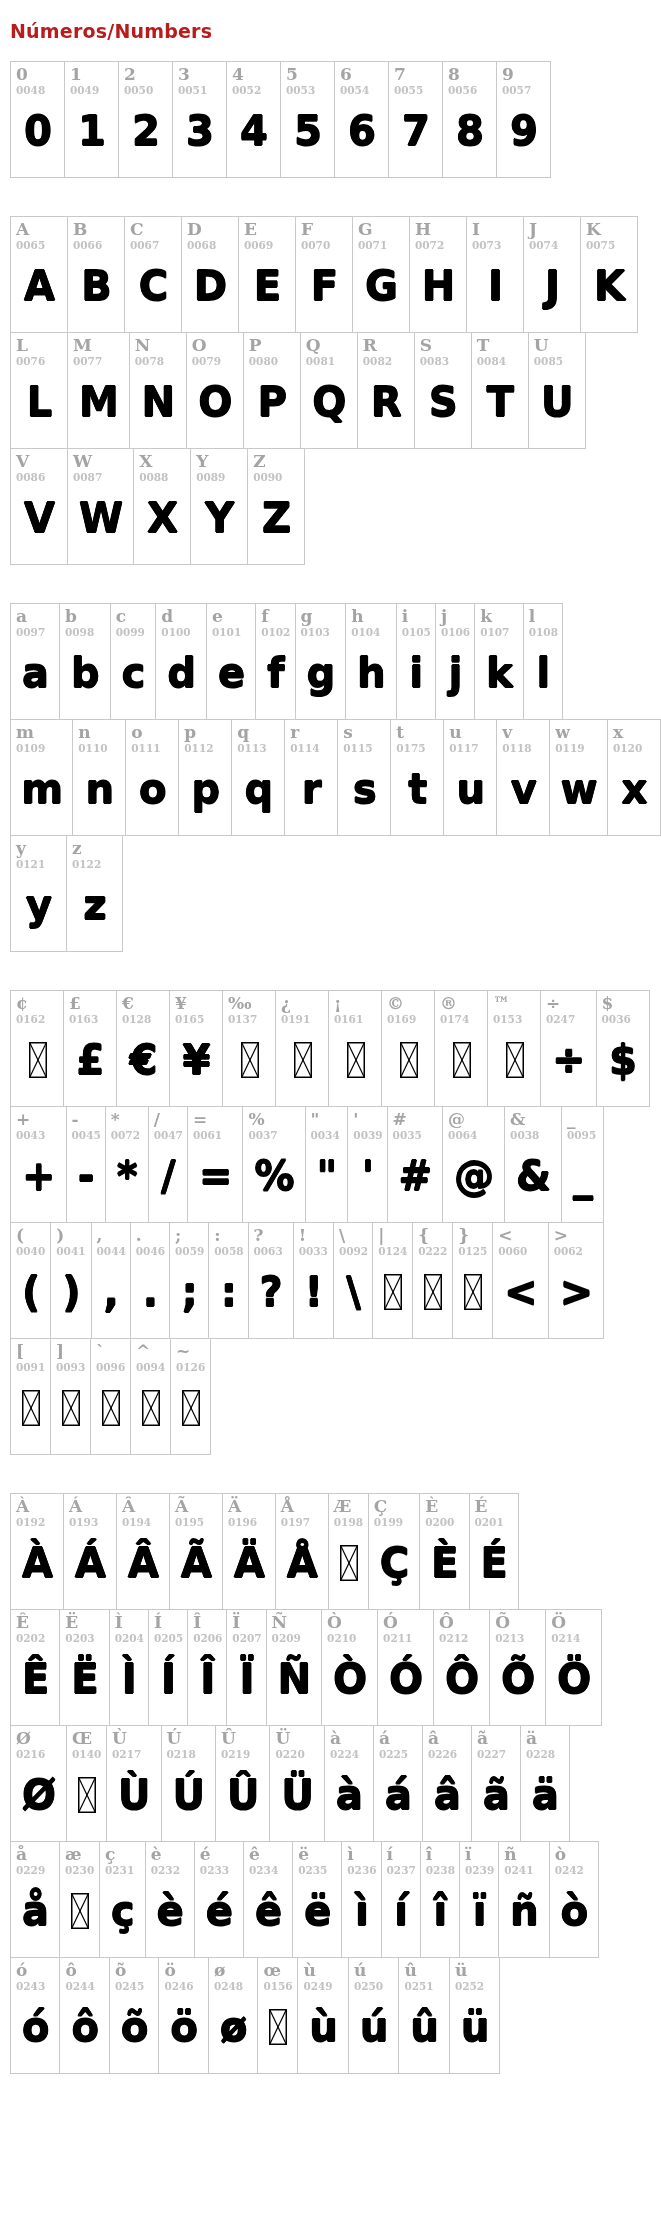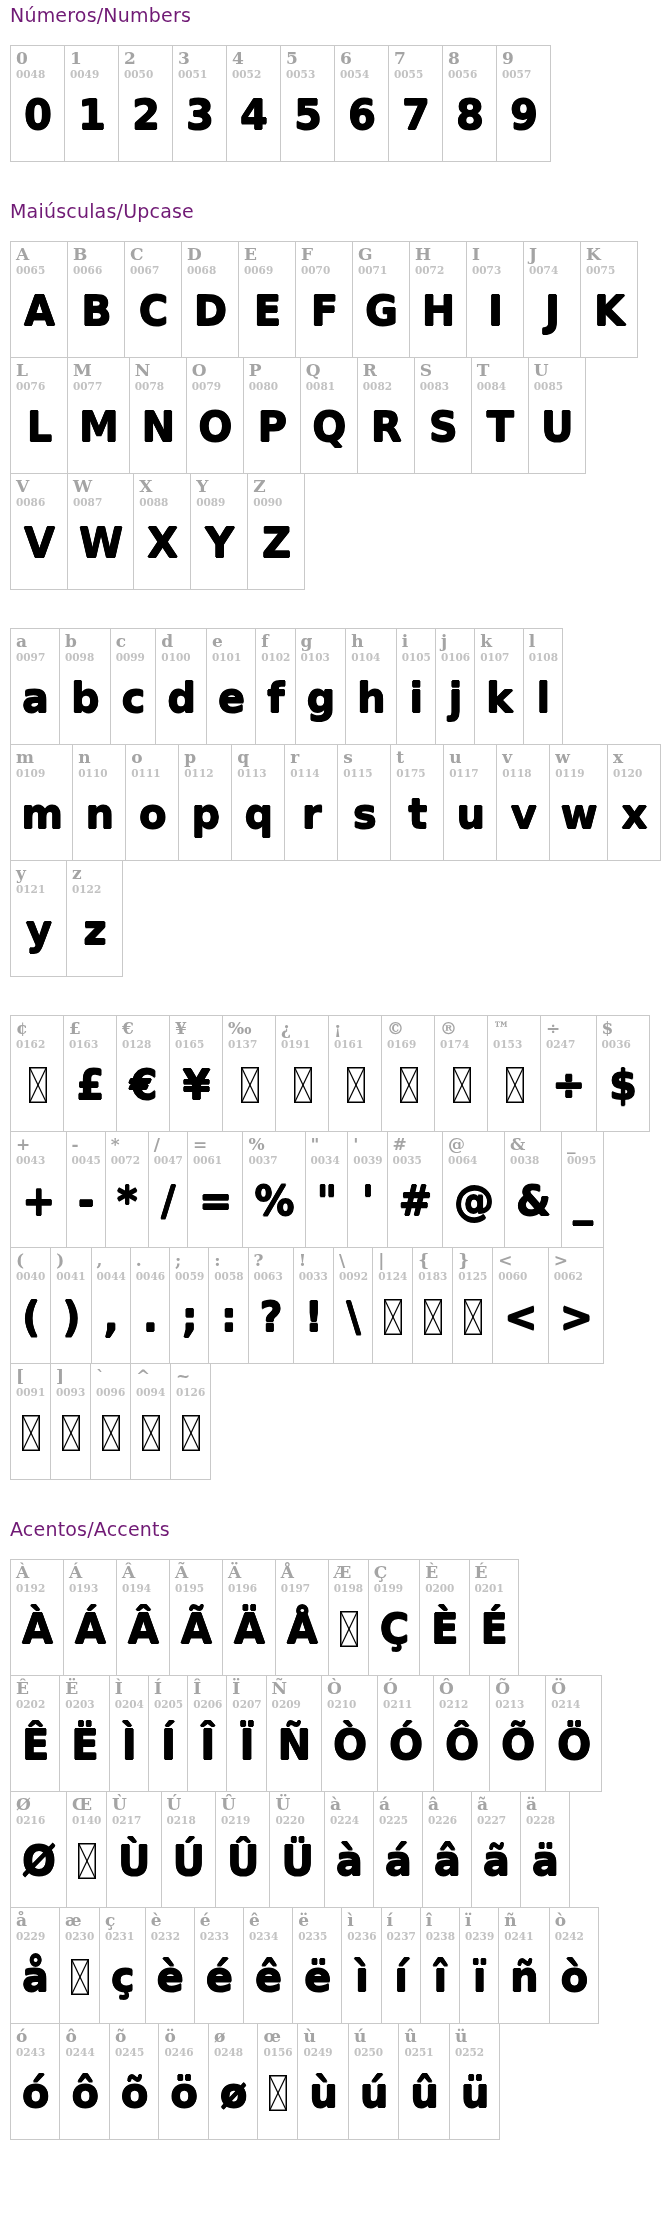--- a/index.html
+++ b/index.html
@@ -7,23 +7,23 @@
     width:661px;
     box-sizing:border-box;
     padding:4px 0 6px 10px;
     font-family:"DejaVu Sans",sans-serif;
   }
   .section{margin-bottom:38px;}
   .section:last-child{margin-bottom:0;}
   .section-title{
     font-family:"DejaVu Sans",sans-serif;
     font-size:19px;
-    font-weight:400;
-    color:#701a75;
-    margin:0 0 19px 0;
+    font-weight:700;
+    color:#b91c1c;
+    margin:16px 0 19px 0;
     letter-spacing:0.2px;
   }
   .grid-row{display:flex;align-items:flex-start;}
   .grid-row + .grid-row{margin-top:-1px;}
   .cell{
     box-sizing:border-box;
     border:1px solid #c9c9c9;
     background:#ffffff;
     height:117px;
     display:flex;
@@ -125,21 +125,20 @@
           <div class="glyph">8</div>
         </div>
         <div class="cell">
           <div class="char">9</div>
           <div class="code">0057</div>
           <div class="glyph">9</div>
         </div>
       </div>
     </section>
     <section class="section s1">
-      <h2 class="section-title">Maiúsculas/Upcase</h2>
       <div class="grid-row r0">
         <div class="cell">
           <div class="char">A</div>
           <div class="code">0065</div>
           <div class="glyph">A</div>
         </div>
         <div class="cell">
           <div class="char">B</div>
           <div class="code">0066</div>
           <div class="glyph">B</div>
@@ -611,21 +610,21 @@
           <div class="char">|</div>
           <div class="code">0124</div>
           <div class="glyph"><svg class="xbox" width="18" height="36" viewBox="0 0 18 36">
               <rect x="0.75" y="0.75" width="16.5" height="34.5" fill="none" stroke="#000" stroke-width="1.5"></rect>
               <line x1="0.75" y1="0.75" x2="17.25" y2="35.25" stroke="#000" stroke-width="1.2"></line>
               <line x1="17.25" y1="0.75" x2="0.75" y2="35.25" stroke="#000" stroke-width="1.2"></line>
             </svg></div>
         </div>
         <div class="cell">
           <div class="char">{</div>
-          <div class="code">0183</div>
+          <div class="code">0222</div>
           <div class="glyph"><svg class="xbox" width="18" height="36" viewBox="0 0 18 36">
               <rect x="0.75" y="0.75" width="16.5" height="34.5" fill="none" stroke="#000" stroke-width="1.5"></rect>
               <line x1="0.75" y1="0.75" x2="17.25" y2="35.25" stroke="#000" stroke-width="1.2"></line>
               <line x1="17.25" y1="0.75" x2="0.75" y2="35.25" stroke="#000" stroke-width="1.2"></line>
             </svg></div>
         </div>
         <div class="cell">
           <div class="char">}</div>
           <div class="code">0125</div>
           <div class="glyph"><svg class="xbox" width="18" height="36" viewBox="0 0 18 36">
@@ -687,21 +686,20 @@
           <div class="code">0126</div>
           <div class="glyph"><svg class="xbox" width="18" height="36" viewBox="0 0 18 36">
               <rect x="0.75" y="0.75" width="16.5" height="34.5" fill="none" stroke="#000" stroke-width="1.5"></rect>
               <line x1="0.75" y1="0.75" x2="17.25" y2="35.25" stroke="#000" stroke-width="1.2"></line>
               <line x1="17.25" y1="0.75" x2="0.75" y2="35.25" stroke="#000" stroke-width="1.2"></line>
             </svg></div>
         </div>
       </div>
     </section>
     <section class="section s4">
-      <h2 class="section-title">Acentos/Accents</h2>
       <div class="grid-row r0">
         <div class="cell">
           <div class="char">À</div>
           <div class="code">0192</div>
           <div class="glyph">À</div>
         </div>
         <div class="cell">
           <div class="char">Á</div>
           <div class="code">0193</div>
           <div class="glyph">Á</div>

